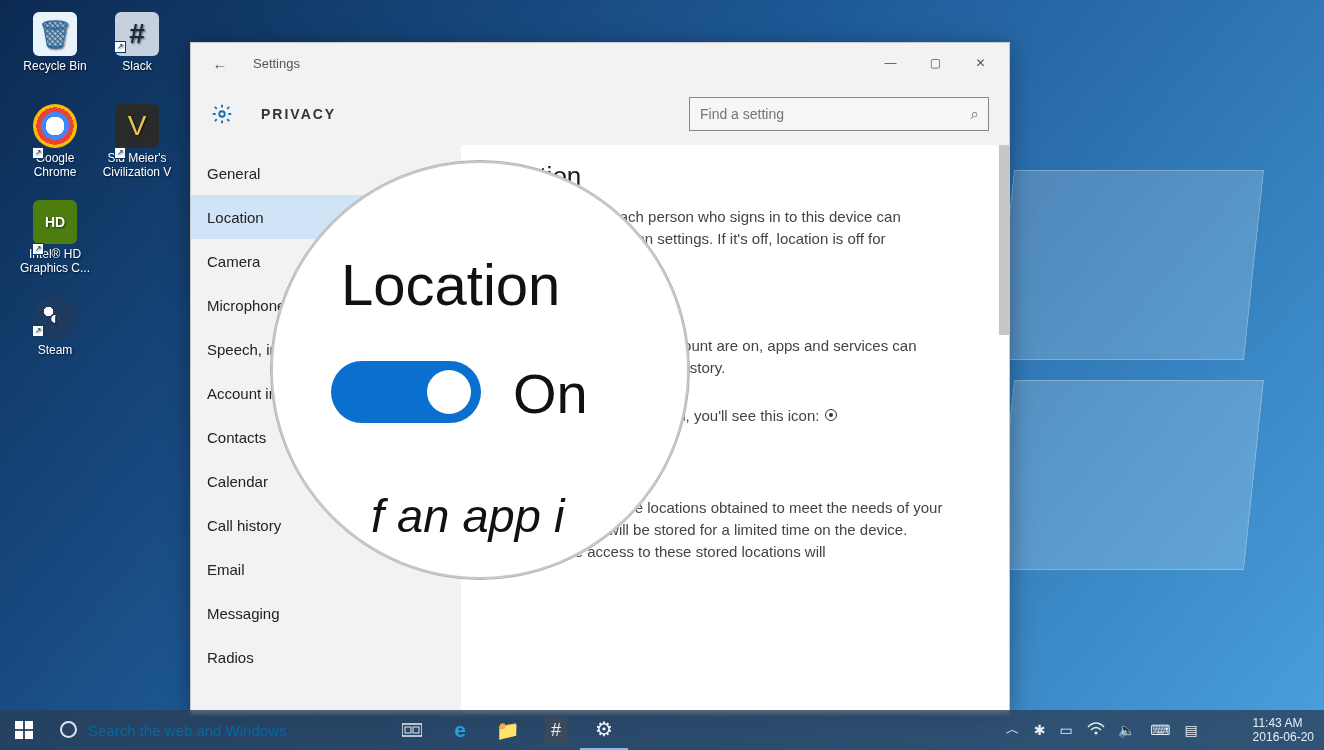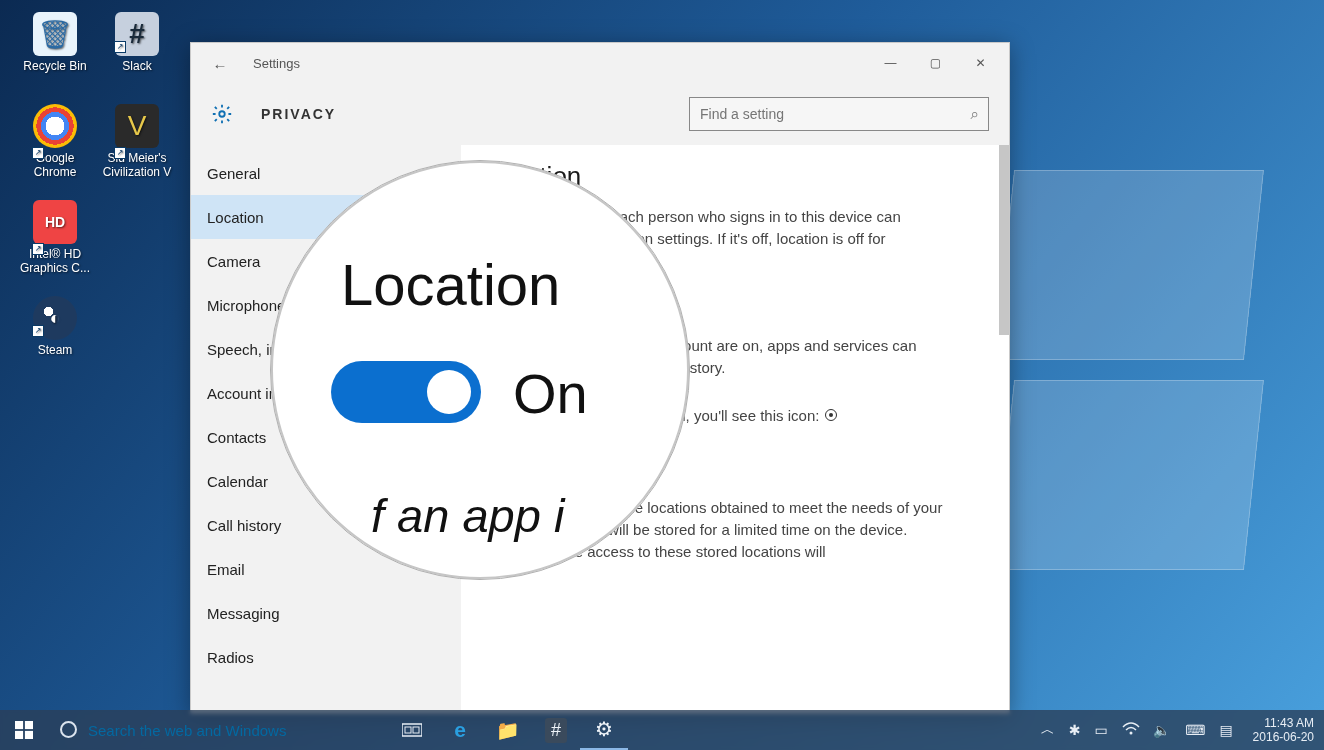--- a/index.html
+++ b/index.html
@@ -35,21 +35,21 @@
     width: 44px; height: 44px;
     margin: 0 auto 3px;
     display: flex; align-items: center; justify-content: center;
     font-size: 28px;
     border-radius: 6px;
   }
   .recycle .ico { background: #e9f4fc; color: #2b6aa3; }
   .slack   .ico { background: #c6d0de; color: #1a2a3a; font-weight:bold;}
   .chrome  .ico { background: radial-gradient(circle at 50% 50%, #fff 0 30%, #4285f4 30% 45%, #ea4335 45% 60%, #fbbc05 60% 75%, #34a853 75% 100%); border-radius: 50%; }
   .civ     .ico { background: #2a2a2a; color:#e7c84a; }
-  .intel   .ico { background: #ef4444; color:#fff; font-size:14px; font-weight:bold;}
+  .intel   .ico { background: #4d7c0f; color:#fff; font-size:14px; font-weight:bold;}
   .steam   .ico { background: radial-gradient(circle at 35% 35%, #fff 0 12%, #1e3a5f 12% 100%); border-radius: 50%; color:#fff; font-size:18px;}
   .shortcut-badge {
     position: absolute; bottom: 20px; left: 14px;
     width: 12px; height: 12px; background: #fff; border: 1px solid #0a3a66;
     font-size: 8px; color:#0a3a66; line-height:10px; text-align:center;
   }
 
   
   .window {
     position: absolute;
@@ -208,21 +208,21 @@
     width: 48px; height: 40px; display:flex;align-items:center;justify-content:center;
     color:#eef3f8; font-size:18px; cursor:pointer;
   }
   .task-icon.active { border-bottom: 2px solid #8bb8e6; }
   .tray {
     margin-left: auto; display:flex; align-items:center; height:40px;
     color:#e8eef5; font-size:14px; gap: 14px; padding-right: 10px;
   }
   .tray .tray-ico { cursor:pointer; }
   .tray .clock {
-    text-align: right; font-size: 12px; line-height: 14px; padding-left: 6px;
+    text-align: left; font-size: 12px; line-height: 14px; padding-left: 6px; margin-left: 35px;
   }
 </style>
 </head>
 <body>
 
 <div class="desktop">
   <div class="win-panel"></div>
   <div class="win-panel two"></div>
 
   <div class="desk-icon recycle" style="left:18px;top:12px">

